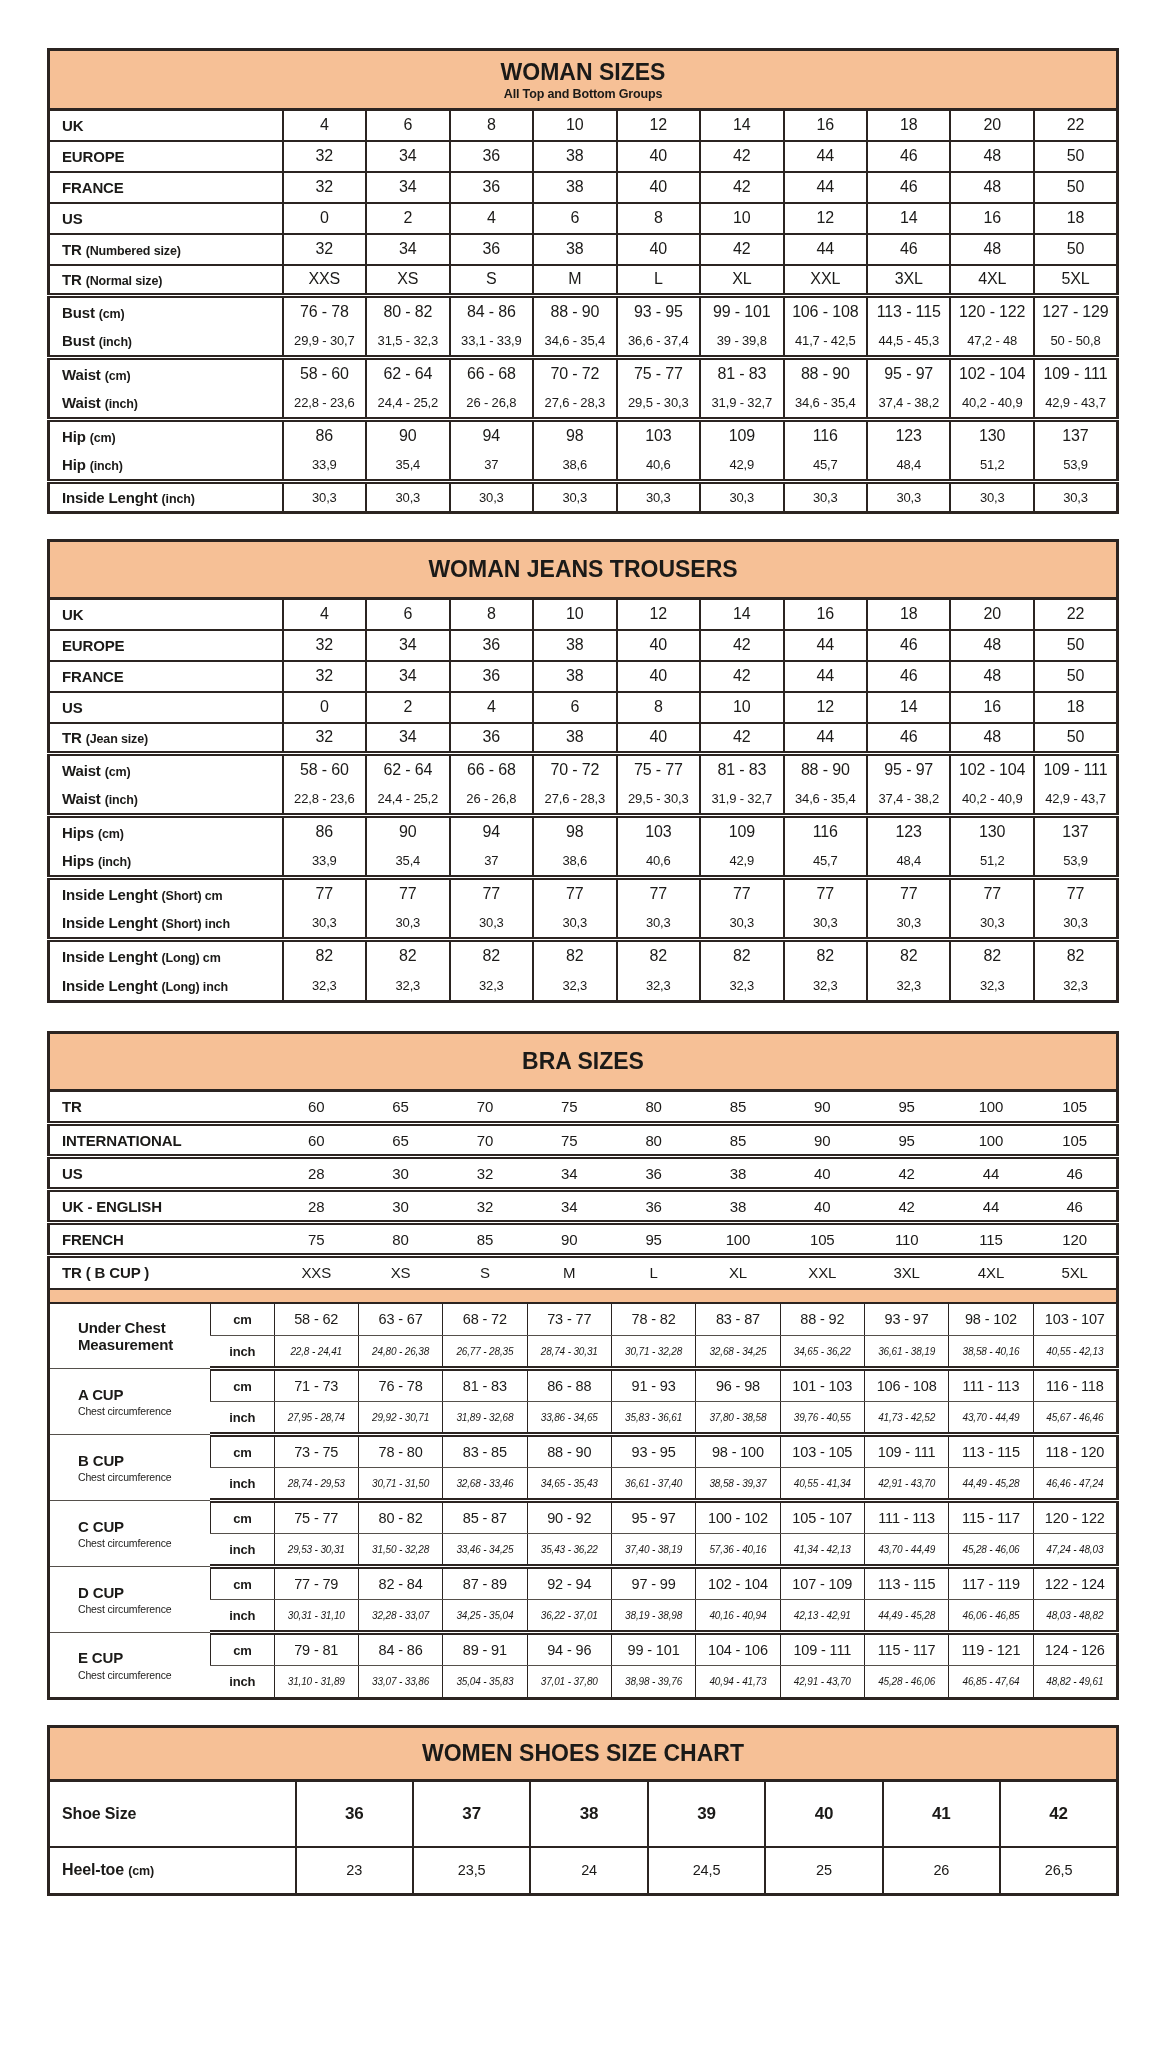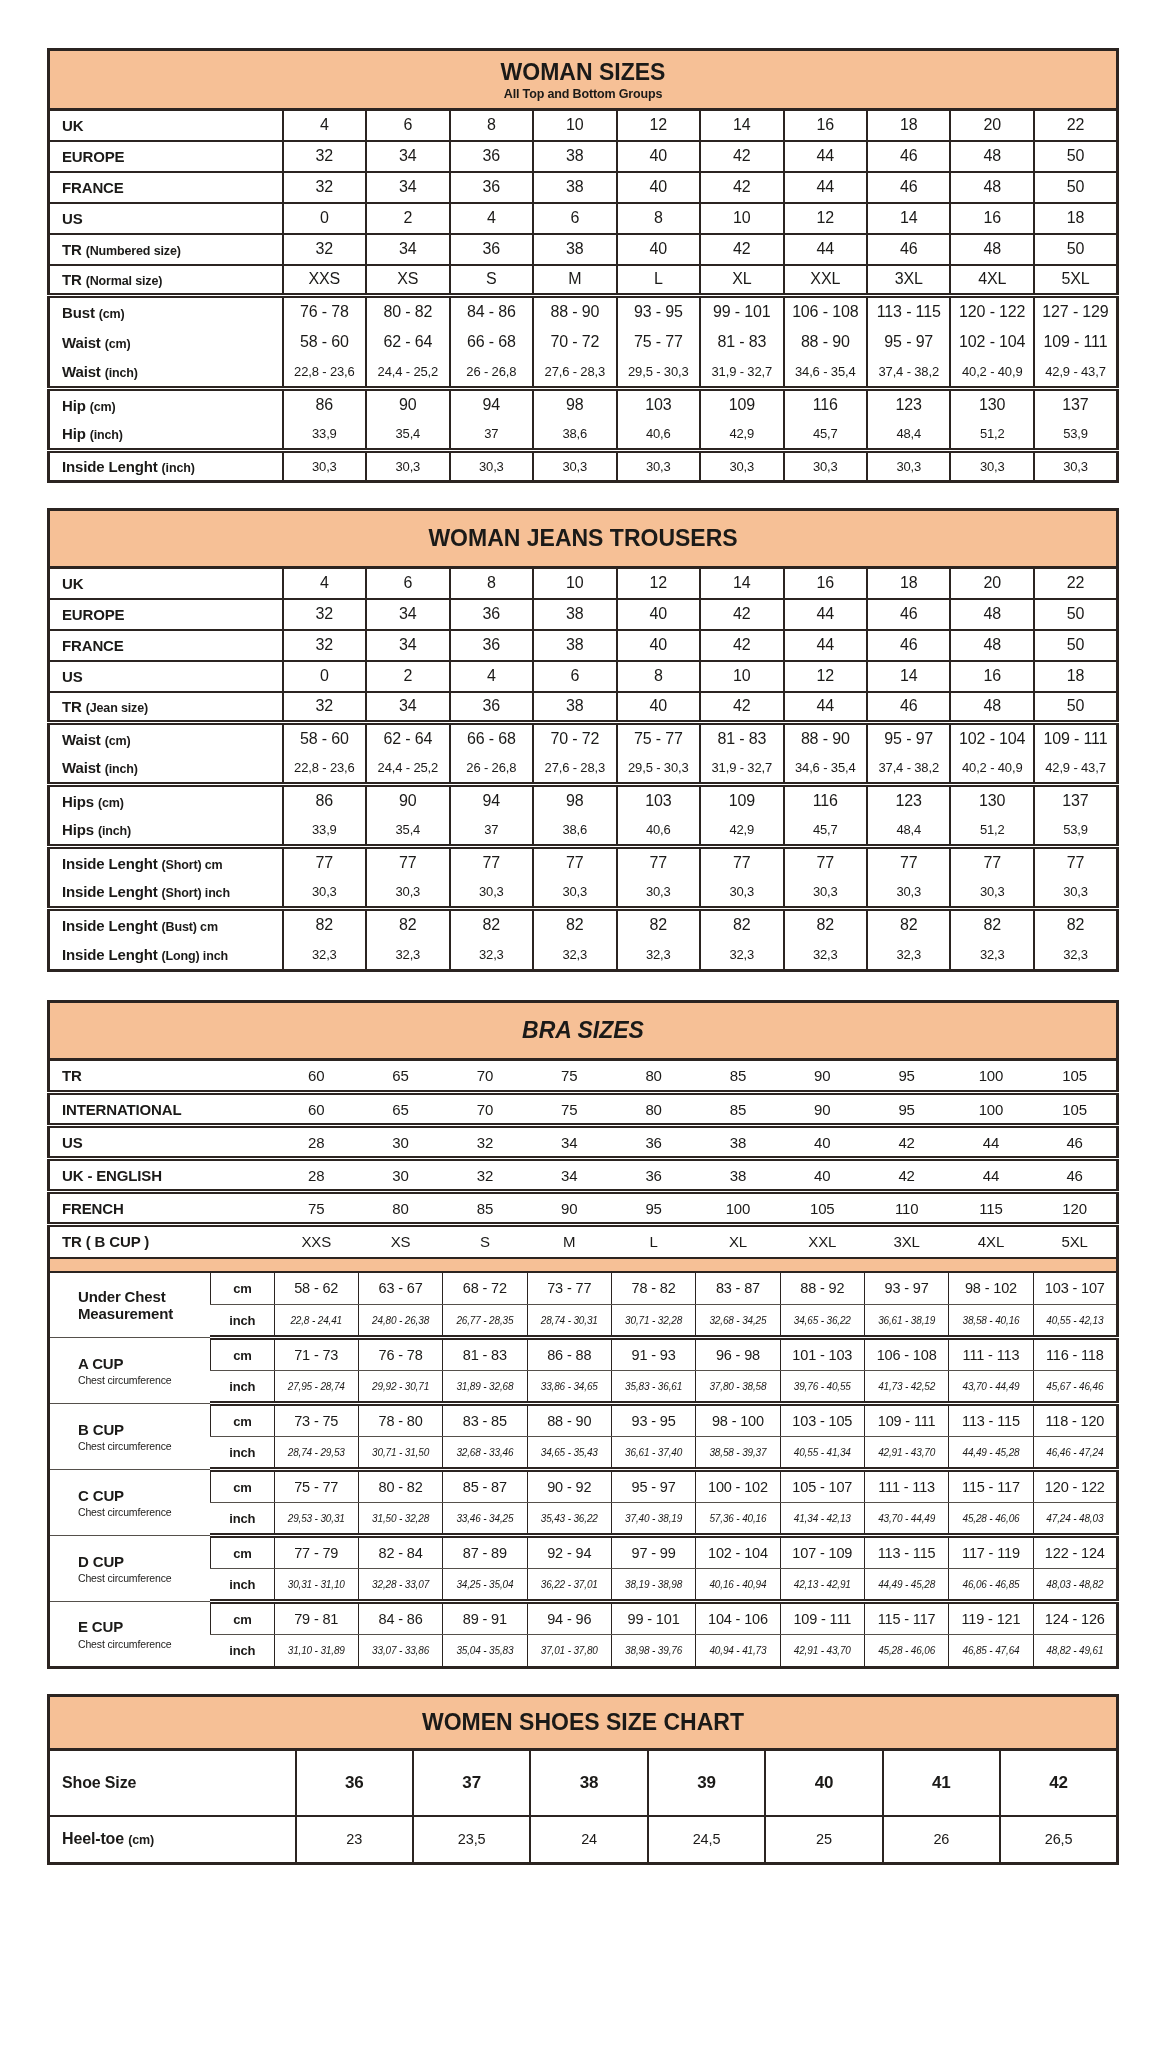--- a/index.html
+++ b/index.html
@@ -166,20 +166,33 @@
             <td class="val">80 - 82</td>
             <td class="val">84 - 86</td>
             <td class="val">88 - 90</td>
             <td class="val">93 - 95</td>
             <td class="val">99 - 101</td>
             <td class="val">106 - 108</td>
             <td class="val">113 - 115</td>
             <td class="val">120 - 122</td>
             <td class="val">127 - 129</td>
           </tr>
+          <tr class="sep-double small">
+            <td class="lbl">Bust <span class="paren">(inch)</span></td>
+            <td class="val">29,9 - 30,7</td>
+            <td class="val">31,5 - 32,3</td>
+            <td class="val">33,1 - 33,9</td>
+            <td class="val">34,6 - 35,4</td>
+            <td class="val">36,6 - 37,4</td>
+            <td class="val">39 - 39,8</td>
+            <td class="val">41,7 - 42,5</td>
+            <td class="val">44,5 - 45,3</td>
+            <td class="val">47,2 - 48</td>
+            <td class="val">50 - 50,8</td>
+          </tr>
           <tr class="sep-none">
             <td class="lbl">Waist <span class="paren">(cm)</span></td>
             <td class="val">58 - 60</td>
             <td class="val">62 - 64</td>
             <td class="val">66 - 68</td>
             <td class="val">70 - 72</td>
             <td class="val">75 - 77</td>
             <td class="val">81 - 83</td>
             <td class="val">88 - 90</td>
             <td class="val">95 - 97</td>
@@ -393,21 +406,21 @@
             <td class="val">30,3</td>
             <td class="val">30,3</td>
             <td class="val">30,3</td>
             <td class="val">30,3</td>
             <td class="val">30,3</td>
             <td class="val">30,3</td>
             <td class="val">30,3</td>
             <td class="val">30,3</td>
           </tr>
           <tr class="sep-none">
-            <td class="lbl">Inside Lenght <span class="paren">(Bust) cm</span></td>
+            <td class="lbl">Inside Lenght <span class="paren">(Long) cm</span></td>
             <td class="val">82</td>
             <td class="val">82</td>
             <td class="val">82</td>
             <td class="val">82</td>
             <td class="val">82</td>
             <td class="val">82</td>
             <td class="val">82</td>
             <td class="val">82</td>
             <td class="val">82</td>
             <td class="val">82</td>
@@ -431,21 +444,21 @@
 
   <section class="tbl-wrap" style="margin-top:28px;">
     <table id="t-bra" class="outer bra">
       <colgroup>
           <col style="width:15.2%">
           <col style="width:5.9%">
           <col span="10" style="width:7.89%">
         </colgroup>
       <thead>
         <tr class="band">
-          <td colspan="12" style="padding:14px 0;font-style:italic;">
+          <td colspan="12" style="padding:14px 0;">
             <div class="title">BRA SIZES</div>
           </td>
         </tr>
       </thead>
       <tbody>
           <tr class="sep-double">
             <td class="plainlbl" colspan="2">TR</td>
             <td class="plainval">60</td>
             <td class="plainval">65</td>
             <td class="plainval">70</td>

